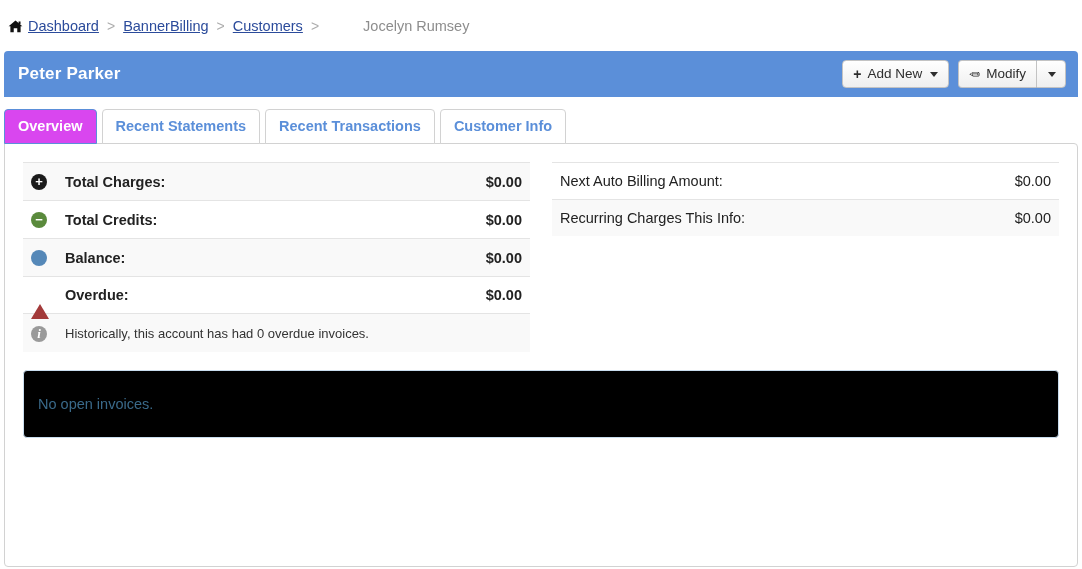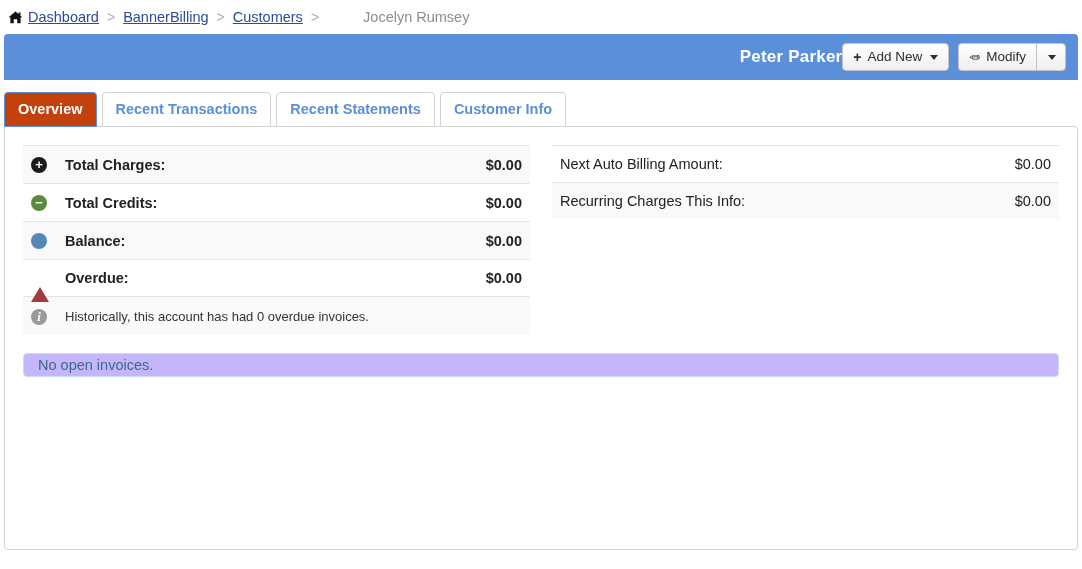--- a/index.html
+++ b/index.html
@@ -6,21 +6,21 @@
   html, body {
     margin: 0; padding: 0;
     width: 1082px; height: 569px;
     background: #ffffff;
     font-family: "Liberation Sans", sans-serif;
     -webkit-font-smoothing: antialiased;
   }
 
   
   .breadcrumb {
-    height: 34px;
+    height: 51px;
     display: flex;
     align-items: center;
     padding-left: 8px;
     font-size: 14.5px;
     color: #888888;
   }
   .home-icon {
     display: inline-block;
     width: 15px; height: 14px;
     margin-right: 5px;
@@ -49,21 +49,21 @@
   }
 
   
   .page-header {
     margin: 0 4px;
     height: 46px;
     background: #5b8fd9;
     border-radius: 4px 4px 0 0;
     display: flex;
     align-items: center;
-    justify-content: flex-end;
+    justify-content: space-between;
     padding: 0 12px 0 14px;
     position: relative;
   }
   .page-title {
     color: #ffffff;
     font-size: 17px;
     font-weight: bold;
     letter-spacing: .2px;
   }
   .header-actions {
@@ -127,21 +127,21 @@
     color: #5b8fd9;
     font-size: 14.5px;
     font-weight: bold;
     padding: 9px 13px 8px 13px;
     cursor: pointer;
     line-height: 1.1;
     position: relative;
     bottom: -1px;
   }
   .tab.active {
-    background: #c2410c;
+    background: #d946ef;
     color: #ffffff;
     border-color: #5b8fd9;
   }
 
   
   .panel {
     margin: 0 4px;
     border: 1px solid #d2d2d2;
     border-radius: 0 4px 4px 4px;
     background: #ffffff;
@@ -224,24 +224,24 @@
     color: #ffffff;
     font-size: 9px;
     font-weight: bold;
     line-height: 1;
     text-align: center;
   }
 
   
   .alert-info {
     margin-top: 18px;
-    background: #c4b5fd;
+    background: #000000;
     border: 1px solid #c9ddee;
     border-radius: 4px;
-    padding: 3px 14px;
+    padding: 25px 14px;
     color: #3a6a8a;
     font-size: 14.5px;
   }
 </style>
 </head>
 <body>
 
 <div class="breadcrumb">
   <span class="home-icon">
     <svg width="15" height="13" viewBox="0 0 16 14" aria-hidden="true">
@@ -273,22 +273,22 @@
       </button>
       <button class="btn">
         <span class="caret"></span>
       </button>
     </div>
   </div>
 </div>
 
 <div class="tabs">
   <div class="tab active">Overview</div>
+  <div class="tab">Recent Statements</div>
   <div class="tab">Recent Transactions</div>
-  <div class="tab">Recent Statements</div>
   <div class="tab">Customer Info</div>
 </div>
 
 <div class="panel">
 
   <div class="row-grid">
 
     <div class="table-col">
       <table class="kv-table">
         <tbody>

